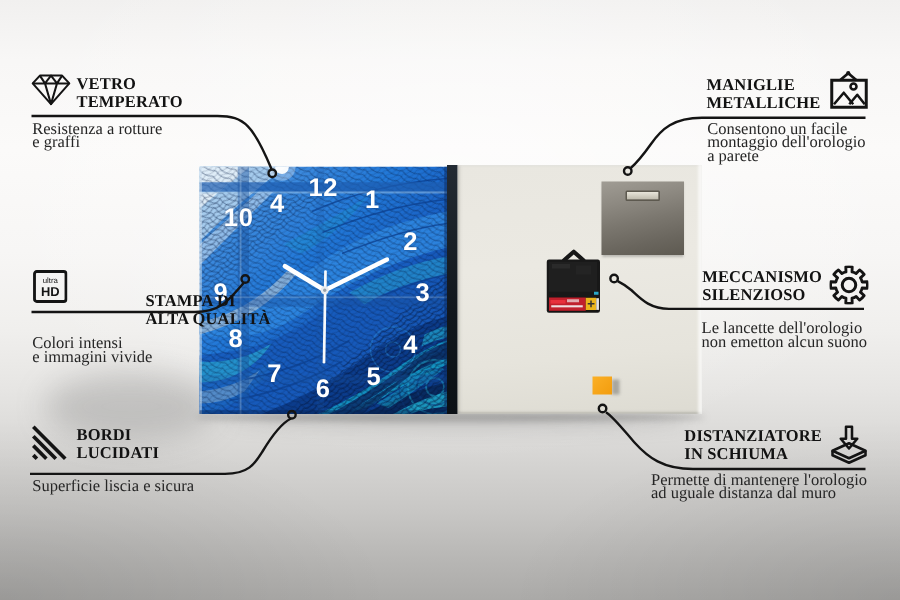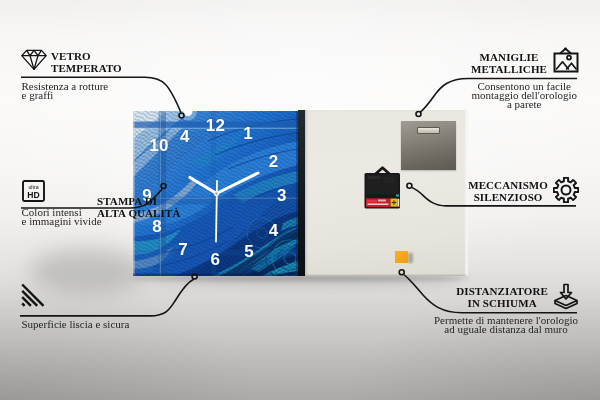--- a/index.html
+++ b/index.html
@@ -5,21 +5,21 @@
   html,body{margin:0;padding:0;}
   #stage{position:relative;width:600px;height:400px;overflow:hidden;
     background:linear-gradient(180deg,#f1f0ef 0%,#f8f7f6 10%,#fbfaf9 25%,#f7f6f5 42%,#f0efed 55%,#e6e5e3 65%,#d8d7d5 75%,#c8c7c5 85%,#b8b7b5 93%,#abaaa8 100%);
     font-family:"Liberation Serif",serif;}
   #vig{position:absolute;inset:0;
     background:radial-gradient(ellipse 420px 250px at 300px 120px, rgba(255,255,255,.55), rgba(255,255,255,0) 75%),
                radial-gradient(ellipse 260px 120px at 0px 400px, rgba(0,0,0,.10), rgba(0,0,0,0) 100%),
                radial-gradient(ellipse 260px 120px at 600px 400px, rgba(0,0,0,.10), rgba(0,0,0,0) 100%);}
   .t{position:absolute;font-weight:bold;font-size:11px;line-height:12px;letter-spacing:.1px;color:#121212;white-space:pre;}
   .d{position:absolute;font-size:11px;line-height:9.2px;color:#262626;white-space:pre;}
-  .ra{text-align:center;}
+  .ra{text-align:left;}
   .num{position:absolute;color:#fff;font-family:"Liberation Sans",sans-serif;font-weight:bold;font-size:17px;line-height:17px;letter-spacing:.4px;transform:translate(-50%,-50%);text-shadow:0 0 2px rgba(20,60,120,.5);}
 </style>
 </head>
 <body>
 <div id="stage">
   <div id="vig"></div>
 
   <div style="position:absolute;left:130px;top:274.5px;width:340px;height:6px;background:rgba(75,75,75,.4);border-radius:50%;filter:blur(2.5px);"></div>
   <div style="position:absolute;left:150px;top:276px;width:310px;height:12px;background:rgba(110,110,110,.18);border-radius:50%;filter:blur(5px);"></div>
   <div style="position:absolute;left:30px;top:248px;width:115px;height:46px;background:rgba(100,100,102,.26);border-radius:50%;filter:blur(10px);"></div>
@@ -190,31 +190,33 @@
   <div class="d" style="left:21.5px;top:81.5px;">Resistenza a rotture
 e graffi</div>
 
   <svg style="position:absolute;left:21.5px;top:180px;" width="23" height="22" viewBox="0 0 23 22">
     <rect x="1" y="1" width="21" height="20" rx="1.5" fill="none" stroke="#141414" stroke-width="1.9"></rect>
     <text x="11.5" y="8.6" font-family="Liberation Sans" font-size="5.2" text-anchor="middle" fill="#141414">ultra</text>
     <text x="11.5" y="17.5" font-family="Liberation Sans" font-size="8.6" font-weight="bold" text-anchor="middle" fill="#141414">HD</text>
   </svg>
   <div class="t" style="left:51px;top:195px;margin-left:46px;">STAMPA DI
 ALTA QUALITÀ</div>
-  <div class="d" style="left:21.5px;top:208px;">Colori intensi
+  <div class="d" style="left:21.5px;top:225px;">Colori intensi
 e immagini vivide</div>
 
   <svg style="position:absolute;left:21px;top:283px;" width="25" height="25" viewBox="0 0 25 25">
     <g stroke="#141414" stroke-width="2.45" fill="none">
       <path d="M1.2 1.5 L22.5 22.8"></path>
       <path d="M1.2 7.8 L16.2 22.8"></path>
       <path d="M1.2 14.1 L9.9 22.8"></path>
       <path d="M1.2 20.4 L3.6 22.8"></path>
     </g>
   </svg>
+  <div class="t" style="left:51px;top:283.5px;">BORDI
+LUCIDATI</div>
   <div class="d" style="left:21.5px;top:320px;">Superficie liscia e sicura</div>
 
   <div class="t ra" style="right:53px;top:50.5px;">MANIGLIE
 METALLICHE</div>
   <svg style="position:absolute;left:553px;top:46px;" width="26" height="27" viewBox="0 0 26 27">
     <g fill="none" stroke="#141414" stroke-width="1.8">
       <path d="M7 7.5 L12.5 2.8 L18 7.5" stroke-linejoin="round"></path>
       <circle cx="12.5" cy="2.8" r="1.4" fill="#141414" stroke="none"></circle>
       <rect x="1.5" y="7.5" width="23" height="18" stroke-width="2"></rect>
       <path d="M3 23.5 L9.5 15.8 L15.8 23.5" stroke-linejoin="round" stroke-width="1.7"></path>
@@ -225,20 +227,22 @@
   <div class="d ra" style="right:23px;top:81.5px;">Consentono un facile
 montaggio dell'orologio
 a parete</div>
 
   <div class="t ra" style="right:52px;top:179px;">MECCANISMO
 SILENZIOSO</div>
   <svg style="position:absolute;left:553px;top:177px;" width="26" height="26" viewBox="0 0 26 26">
     <path d="M10.98 4.23 L10.86 0.89 A12.3 12.3 0 0 1 15.14 0.89 L15.02 4.23 A9.0 9.0 0 0 1 17.77 5.37 L20.05 2.92 A12.3 12.3 0 0 1 23.08 5.95 L20.63 8.23 A9.0 9.0 0 0 1 21.77 10.98 L25.11 10.86 A12.3 12.3 0 0 1 25.11 15.14 L21.77 15.02 A9.0 9.0 0 0 1 20.63 17.77 L23.08 20.05 A12.3 12.3 0 0 1 20.05 23.08 L17.77 20.63 A9.0 9.0 0 0 1 15.02 21.77 L15.14 25.11 A12.3 12.3 0 0 1 10.86 25.11 L10.98 21.77 A9.0 9.0 0 0 1 8.23 20.63 L5.95 23.08 A12.3 12.3 0 0 1 2.92 20.05 L5.37 17.77 A9.0 9.0 0 0 1 4.23 15.02 L0.89 15.14 A12.3 12.3 0 0 1 0.89 10.86 L4.23 10.98 A9.0 9.0 0 0 1 5.37 8.23 L2.92 5.95 A12.3 12.3 0 0 1 5.95 2.92 L8.23 5.37 A9.0 9.0 0 0 1 10.98 4.23 Z" fill="none" stroke="#141414" stroke-width="1.9" stroke-linejoin="round"></path>
     <circle cx="13" cy="13" r="4.5" fill="none" stroke="#141414" stroke-width="2"></circle>
   </svg>
+  <div class="d ra" style="right:22px;top:214.5px;">Le lancette dell'orologio
+non emetton alcun suono</div>
 
   <div class="t ra" style="right:52px;top:285px;">DISTANZIATORE
 IN SCHIUMA</div>
   <svg style="position:absolute;left:554px;top:283px;" width="24" height="28" viewBox="0 0 24 28">
     <g fill="none" stroke="#141414" stroke-width="1.7" stroke-linejoin="round">
       <path d="M10 1.5 h4 v8 h3.5 L12 16 L6.5 9.5 H10 Z"></path>
       <path d="M12 12.5 L23 17.5 L12 22.5 L1 17.5 Z"></path>
       <path d="M1 17.5 v3 L12 25.5 L23 20.5 v-3"></path>
     </g>
   </svg>

